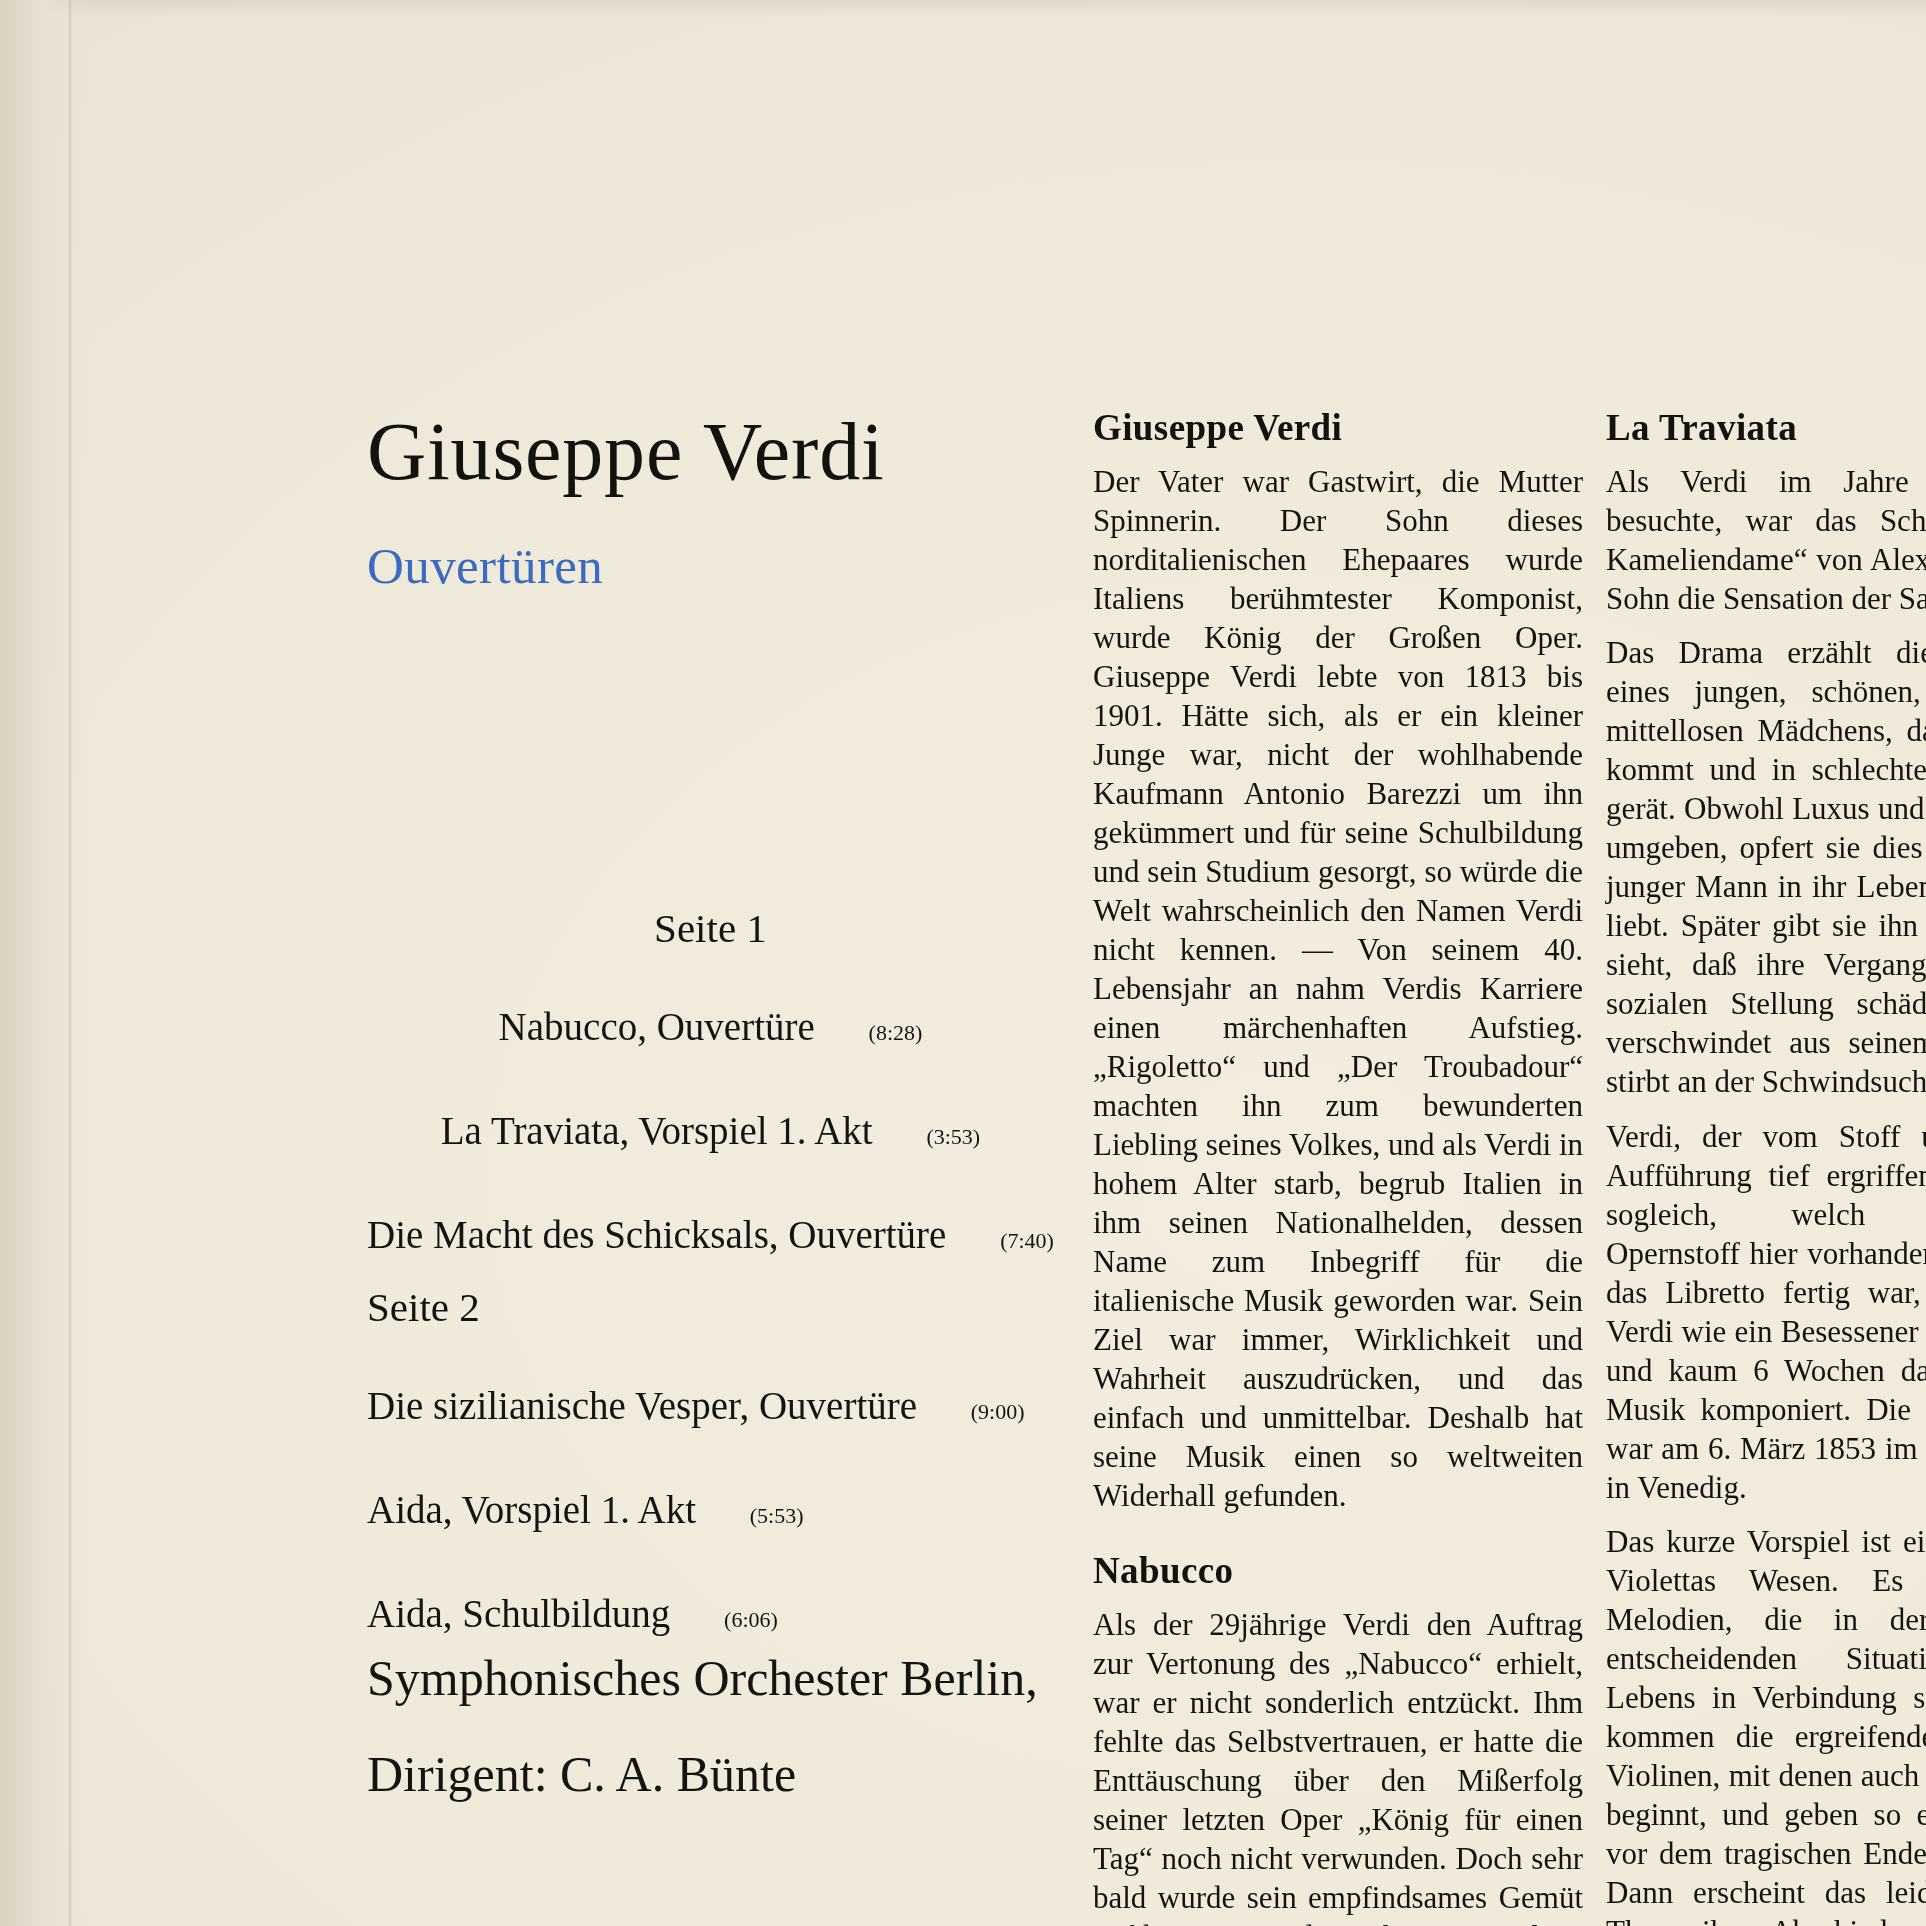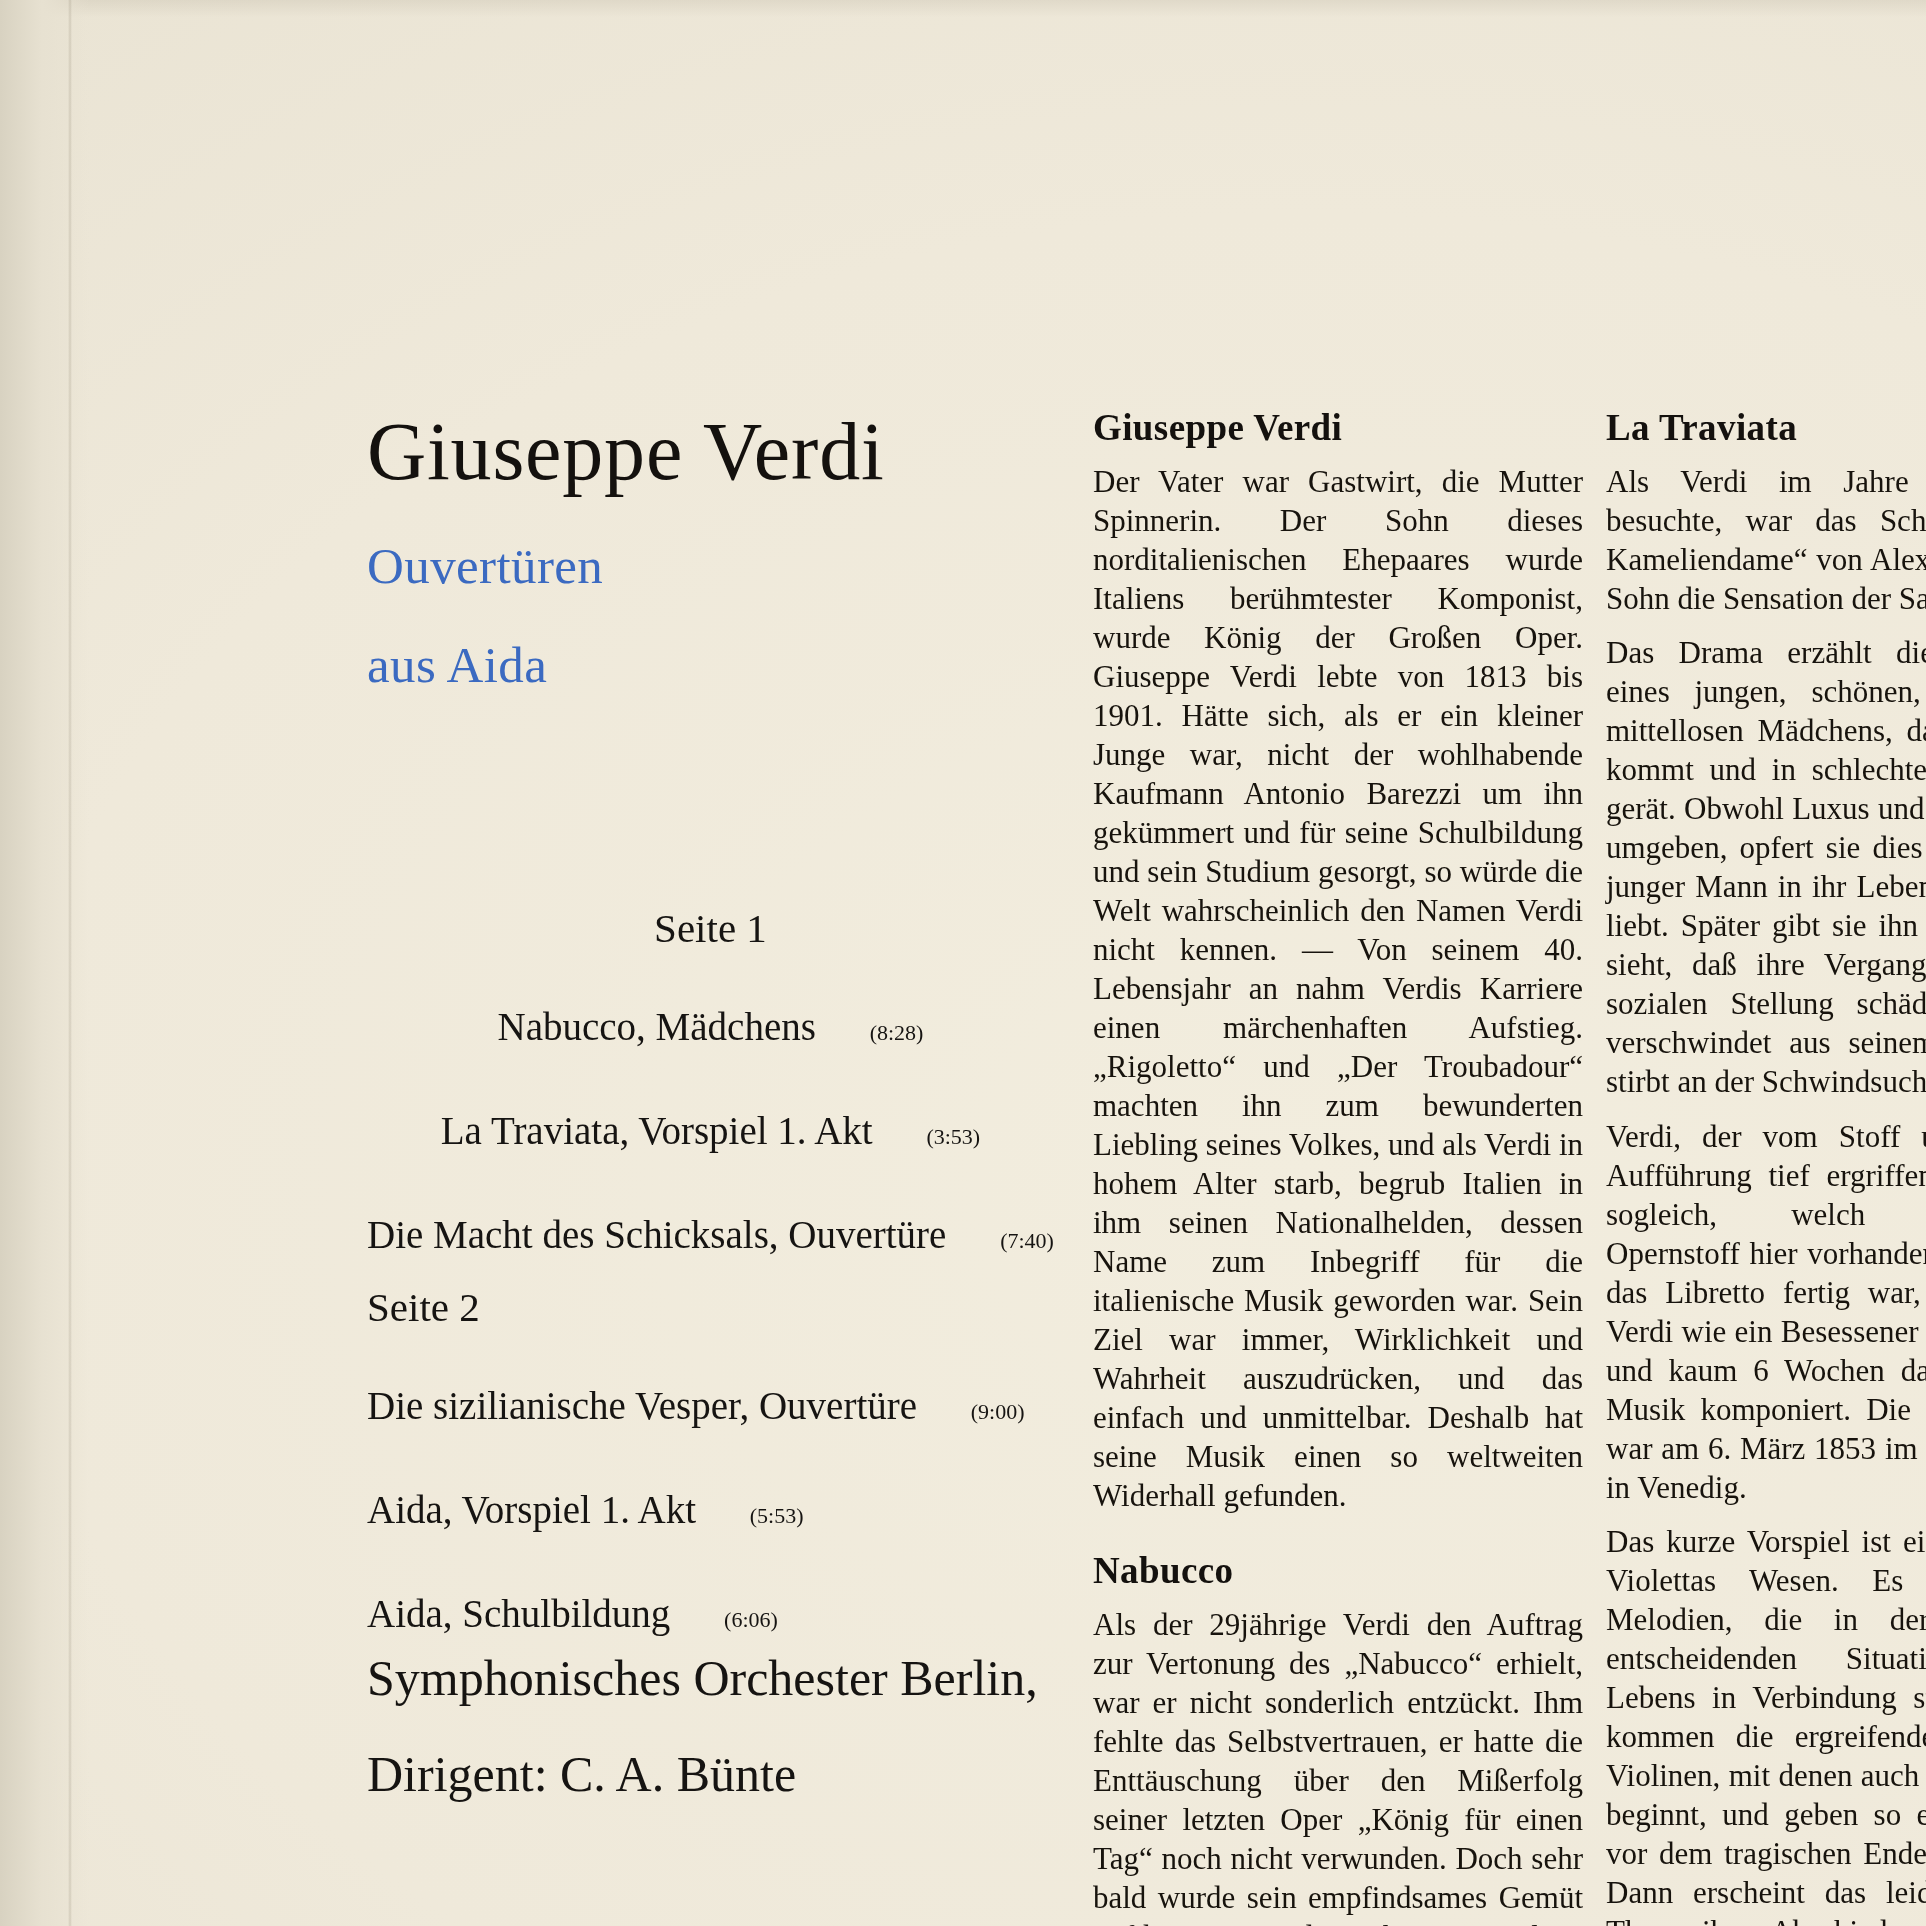--- a/index.html
+++ b/index.html
@@ -43,26 +43,25 @@
   .h-nabucco{margin-top:37px !important;}
 </style>
 </head>
 <body>
 
 <div class="sleeve">
 
   <div class="title-block">
     <h1 class="artist">Giuseppe Verdi</h1>
     <div class="work-line">Ouvertüren</div>
-    <div class="work-line">aus Aida</div>
   </div>
 
   <div class="side side--1">
     <div class="side-label">Seite 1</div>
-    <div class="track"><span class="t-title">Nabucco, Mädchens</span> <span class="t-dur">(8:28)</span></div>
+    <div class="track"><span class="t-title">Nabucco, Ouvertüre</span> <span class="t-dur">(8:28)</span></div>
     <div class="track"><span class="t-title">La Traviata, Vorspiel 1. Akt</span> <span class="t-dur">(3:53)</span></div>
     <div class="track"><span class="t-title">Die Macht des Schicksals, Ouvertüre</span> <span class="t-dur">(7:40)</span></div>
   </div>
 
   <div class="side side--2">
     <div class="side-label">Seite 2</div>
     <div class="track"><span class="t-title">Die sizilianische Vesper, Ouvertüre</span> <span class="t-dur">(9:00)</span></div>
     <div class="track"><span class="t-title">Aida, Vorspiel 1. Akt</span> <span class="t-dur">(5:53)</span></div>
     <div class="track"><span class="t-title">Aida, Schulbildung</span> <span class="t-dur">(6:06)</span></div>
   </div>

